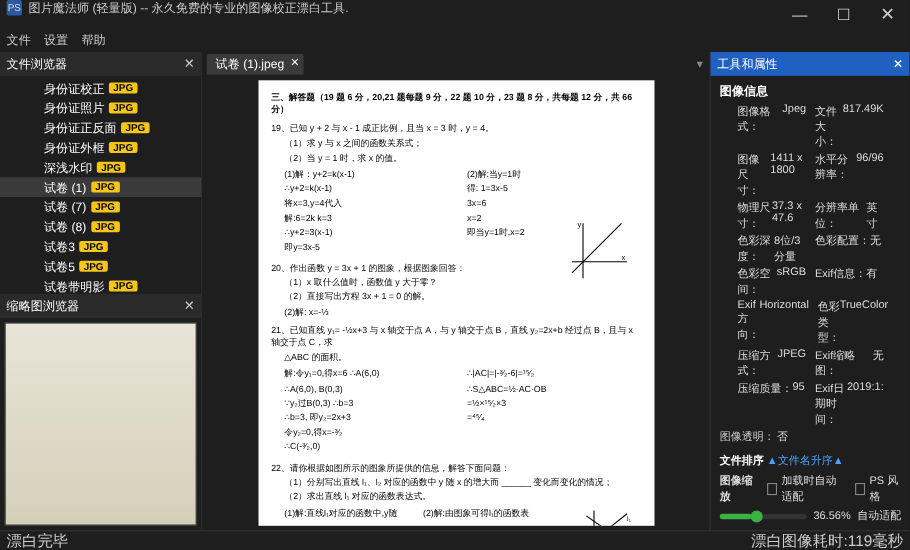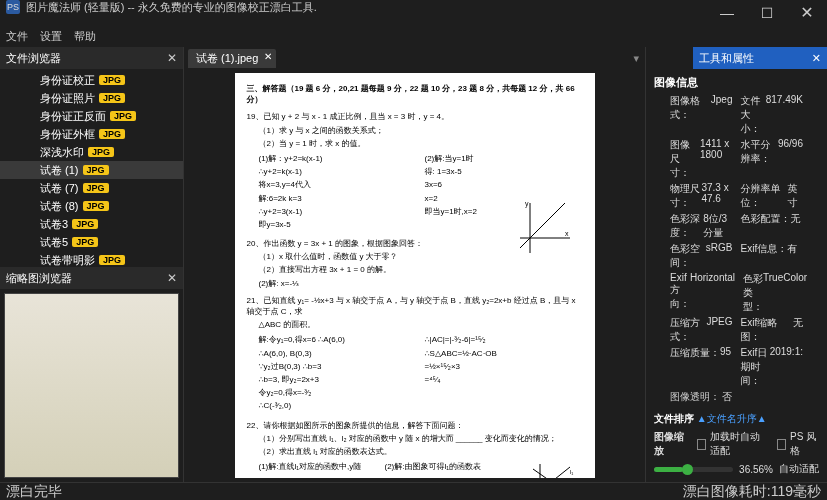--- a/index.html
+++ b/index.html
@@ -30,25 +30,25 @@
 .tab { background: #3a3a3a; padding: 2px 18px 2px 8px; font-size: 11px; color: #fff; position: relative; border-radius: 2px 2px 0 0; }
 .tab .x { position: absolute; right: 4px; top: 2px; font-size: 10px; }
 .tab-right { margin-left: auto; padding-right: 6px; color: #888; }
 .doc-view { flex: 1; background: #1e1e1e; display: flex; justify-content: center; padding: 4px; overflow: hidden; }
 .paper { width: 360px; height: 100%; background: #fff; color: #000; font-size: 8px; padding: 8px 12px; overflow: hidden; font-family: "SimSun", serif; line-height: 1.4; position: relative; }
 .paper p { margin: 2px 0; }
 .paper .bold { font-weight: bold; }
 .paper .q { margin-top: 6px; }
 .paper .sub { margin-left: 12px; }
 .right-pane { width: 182px; background: #1e1e1e; display: flex; flex-direction: column; border-left: 1px solid #333; }
-.prop-header { background: #2060c0; height: 22px; display: flex; align-items: center; padding: 0 6px; font-size: 11px; color: #fff; justify-content: space-between; margin-left: 47px; }
+.prop-header { background: #2060c0; height: 22px; display: flex; align-items: center; padding: 0 6px; font-size: 11px; color: #fff; justify-content: space-between; }
 .prop-body { flex: 1; padding: 6px 8px; overflow-y: auto; font-size: 10px; }
 .prop-section { margin-bottom: 8px; }
 .prop-title { font-weight: bold; font-size: 11px; margin-bottom: 4px; color: #fff; }
-.prop-row { display: flex; margin: 2px 16px; font-size: 10px; }
+.prop-row { display: flex; margin: 2px 0; font-size: 10px; }
 .prop-row .k { width: 52px; color: #ccc; }
 .prop-row .v { flex: 1; color: #ddd; }
 .prop-row2 { display: flex; margin: 2px 16px; font-size: 10px; gap: 8px; }
 .prop-row2 > div { flex: 1; display: flex; }
 .sort-row { color: #4aa0ff; margin: 4px 0; font-size: 10px; }
 .sort-row b { color: #fff; }
 .zoom-row { display: flex; align-items: center; gap: 6px; margin: 4px 0; }
 .zoom-slider { flex: 1; height: 5px; background: #333; position: relative; border-radius: 3px; }
 .zoom-fill { position: absolute; left: 0; top: 0; height: 100%; background: #3cb043; border-radius: 3px; width: 37%; }
 .zoom-handle { position: absolute; top: -3px; left: 35%; width: 11px; height: 11px; background: #3cb043; border-radius: 50%; }

